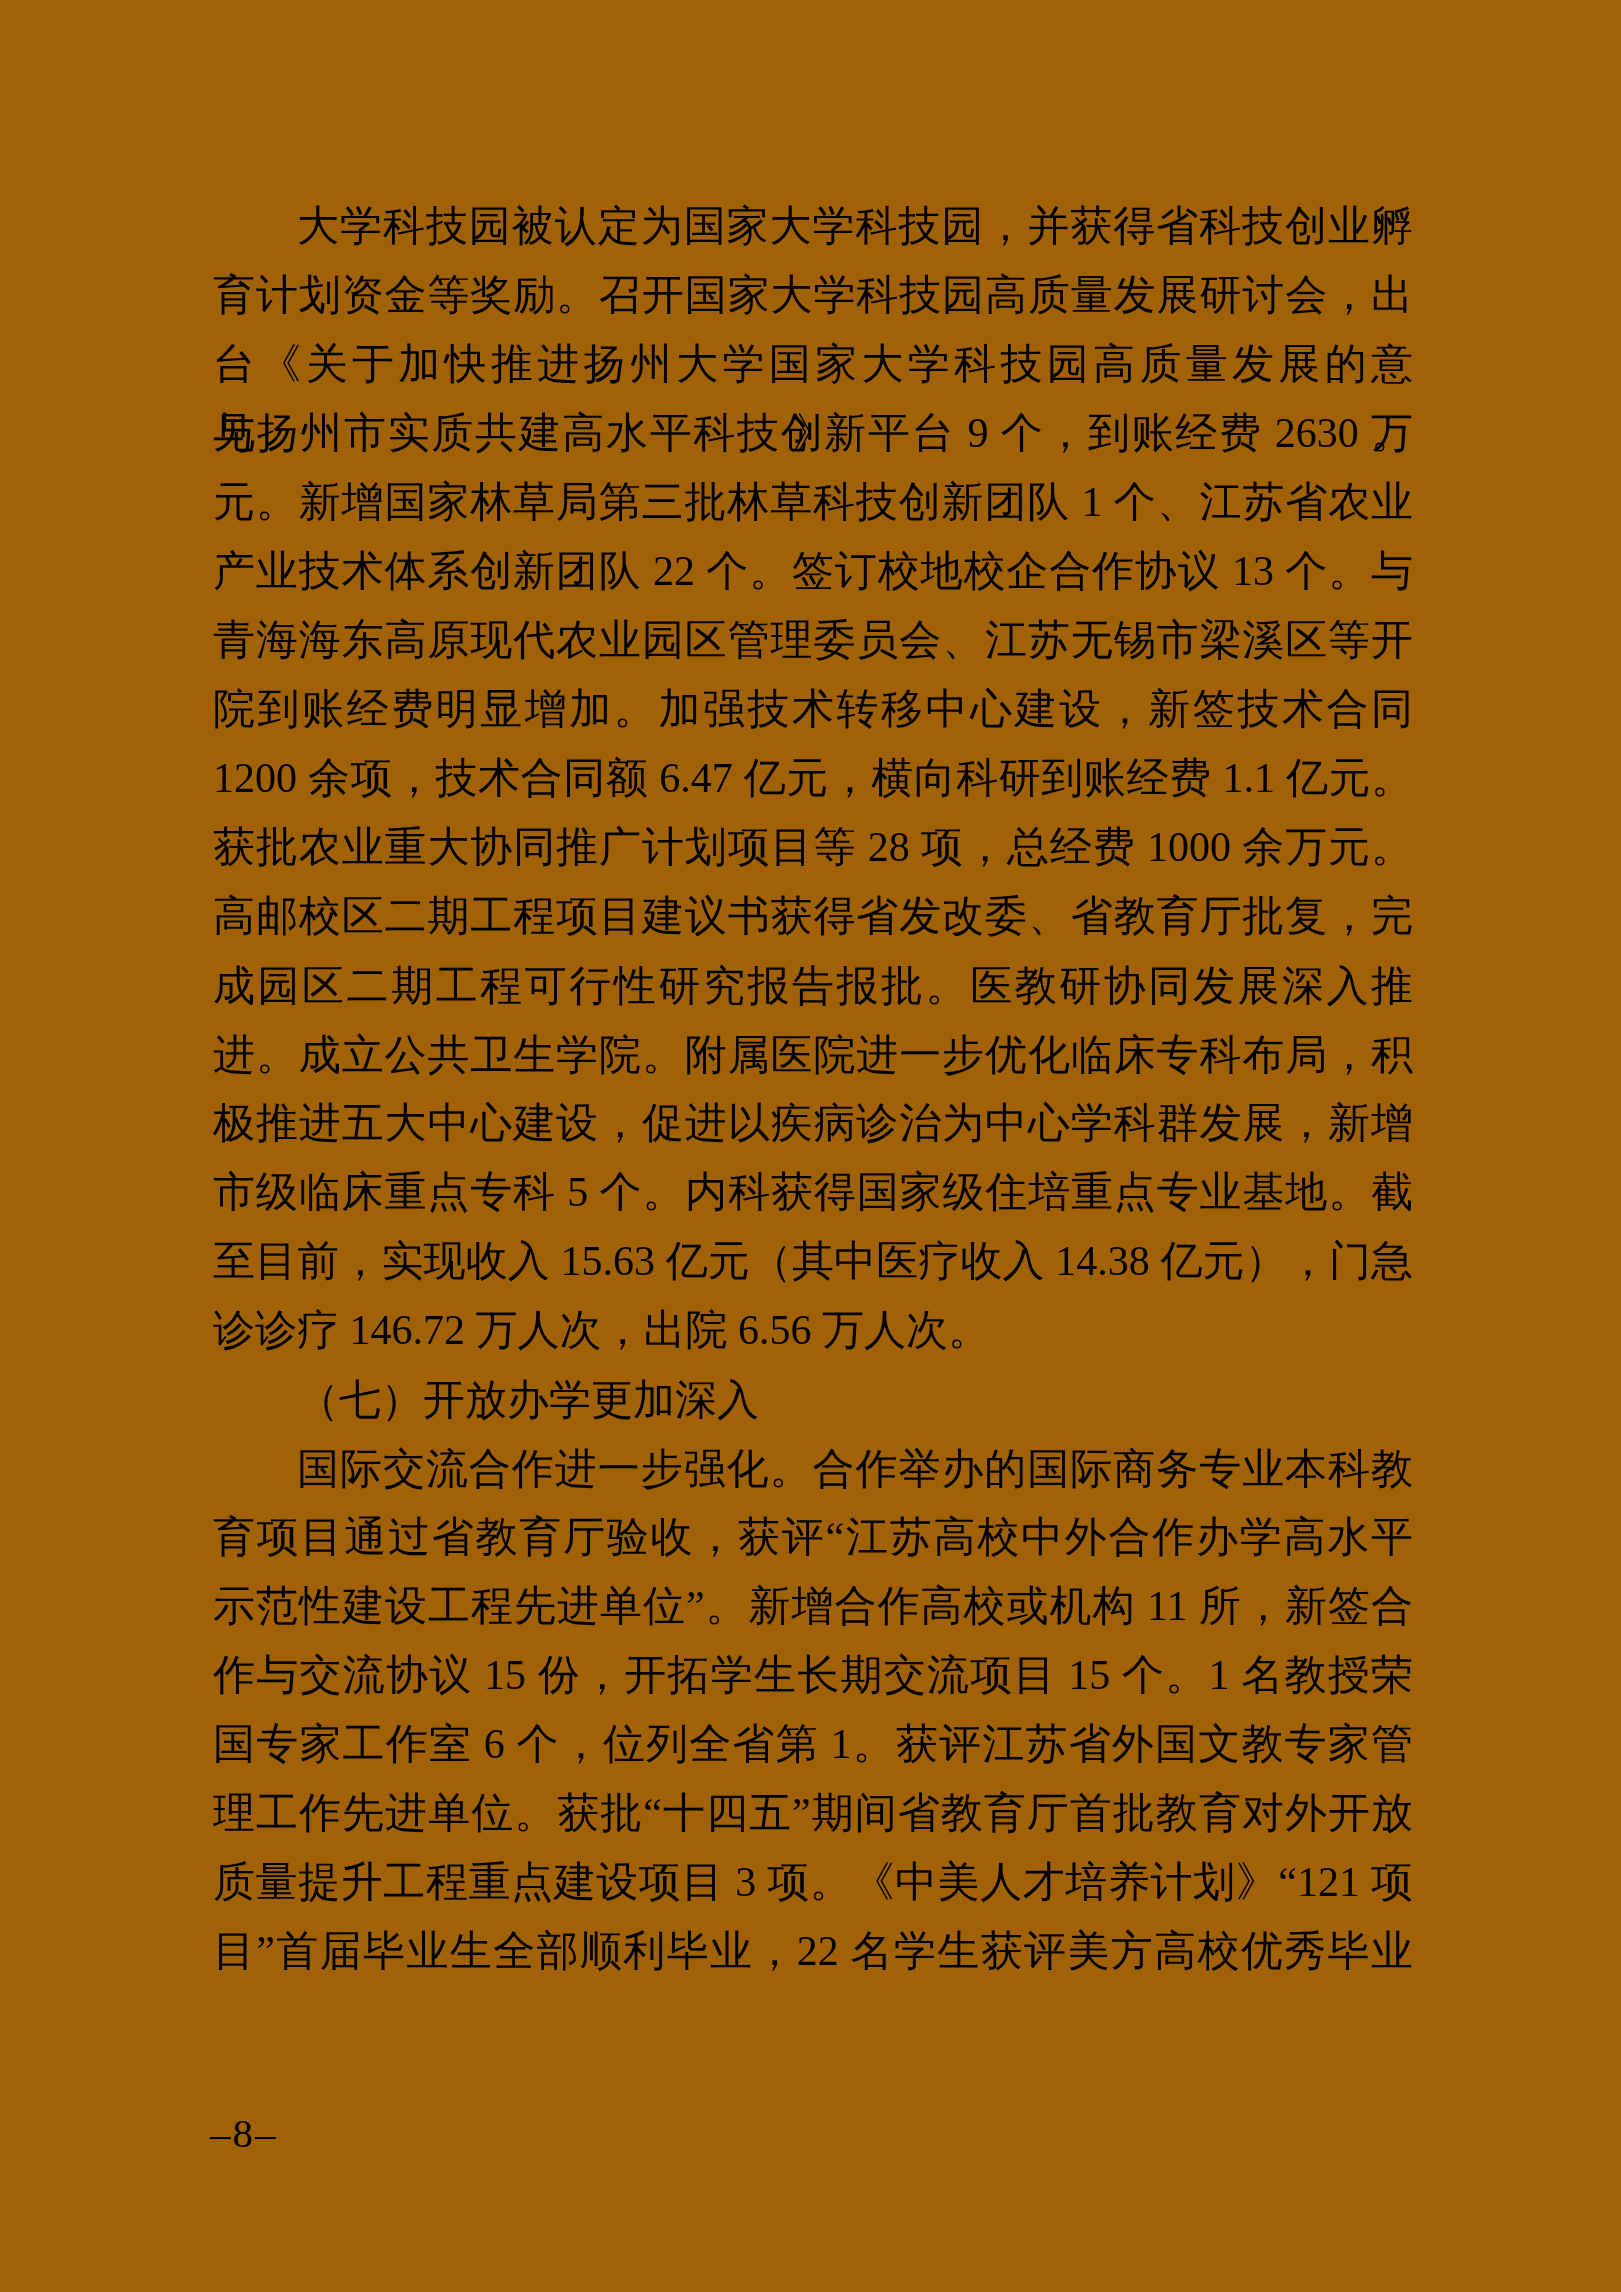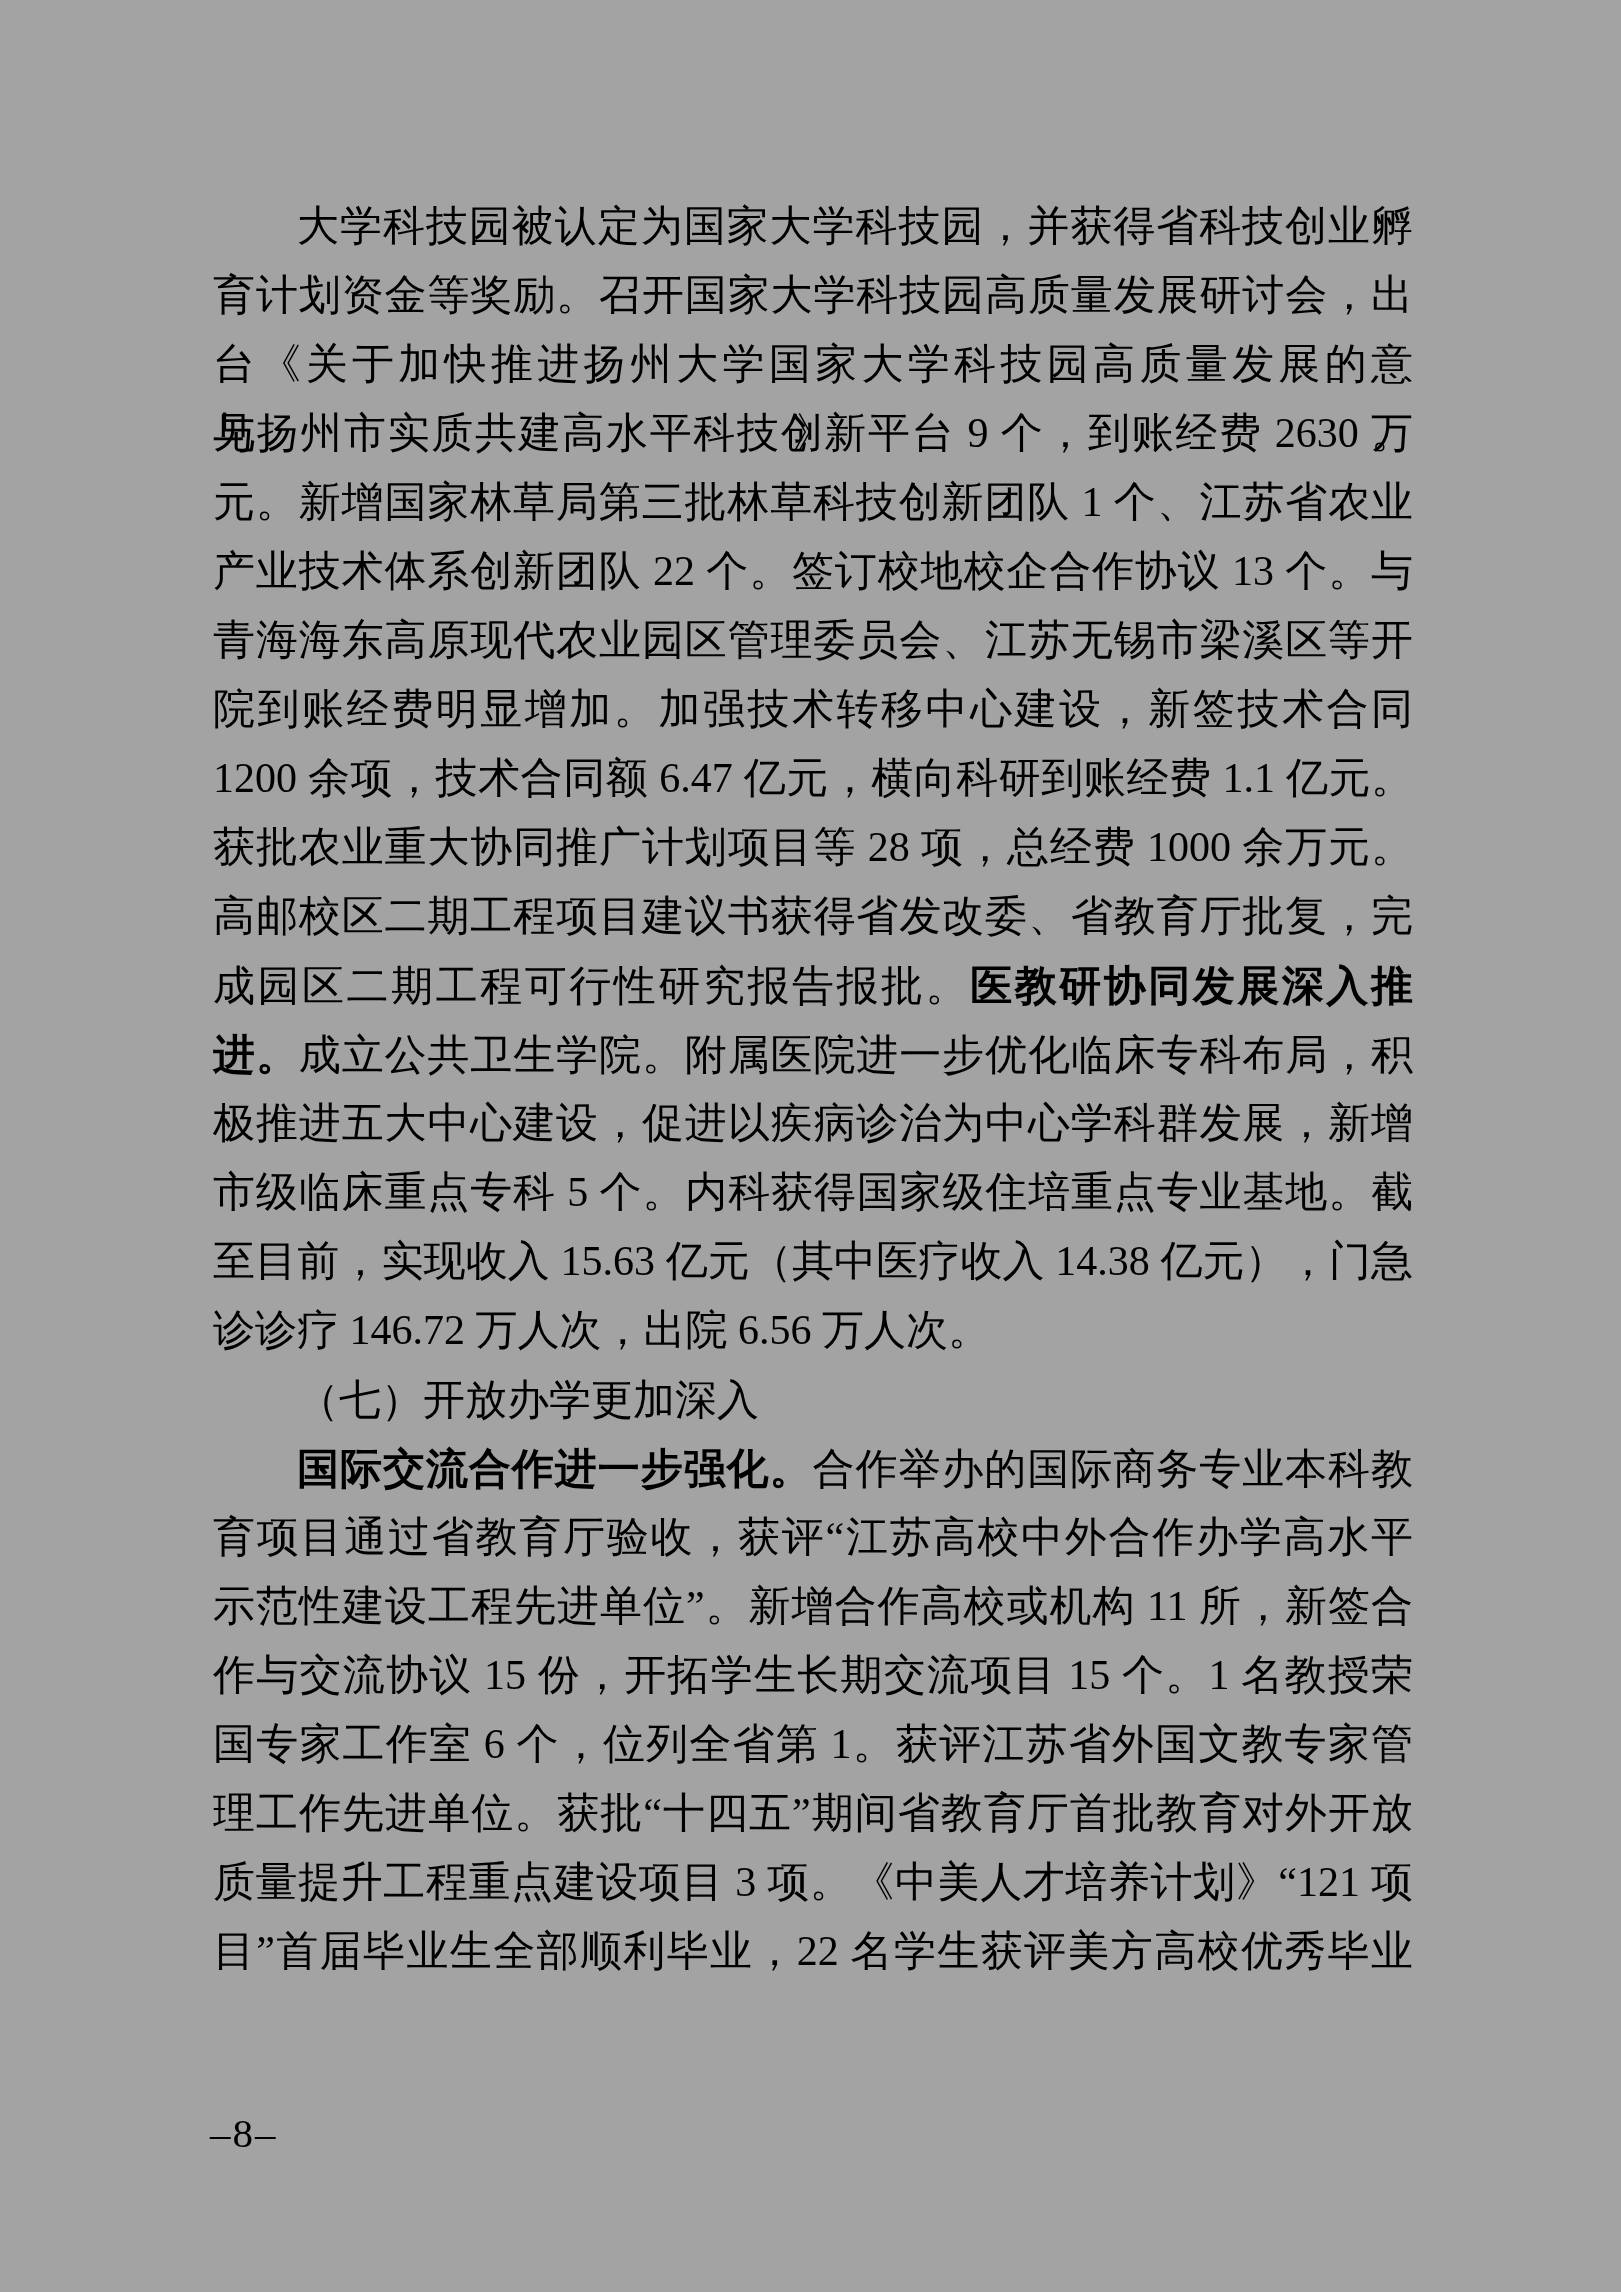--- a/index.html
+++ b/index.html
@@ -5,21 +5,21 @@
   * { box-sizing: border-box; }
   html, body {
     margin: 0;
     padding: 0;
     background: #ffffff;
   }
   .page {
     position: relative;
     width: 1621px;
     height: 2293px;
-    background: #a3a3a3;
+    background: #a16207;
     overflow: hidden;
     color: #000000;
     font-family: "Liberation Serif", "DejaVu Serif", serif;
   }
   .text-block {
     position: absolute;
     left: 213px;
     top: 192px;
     width: 1200px;
   }
@@ -38,21 +38,21 @@
     text-justify: inter-character;
   }
   .line.indent {
     text-indent: 84px;
   }
   .line.heading {
     
     font-family: Liberation Sans, sans-serif;
   }
   .seg.bold {
-    font-weight: 700;
+    font-weight: 400;
     
     font-family: "Liberation Sans", "DejaVu Sans", sans-serif;
   }
   .page-number {
     position: absolute;
     left: 210px;
     top: 2109px;
     font-size: 41px;
     line-height: 49px;
     letter-spacing: 2px;

